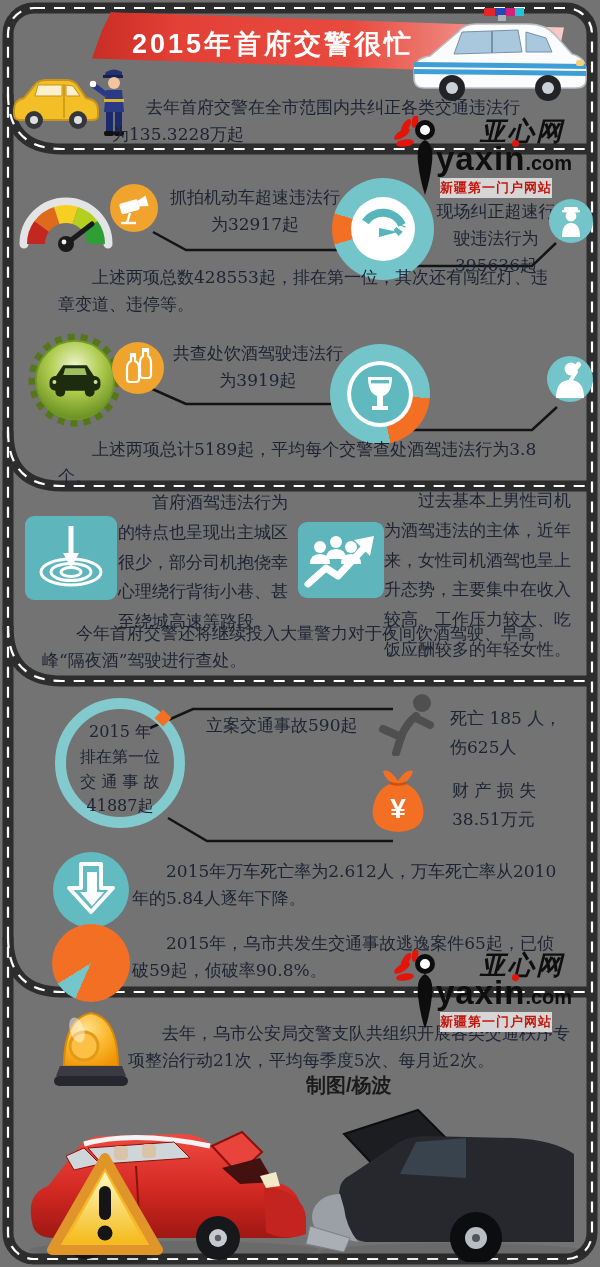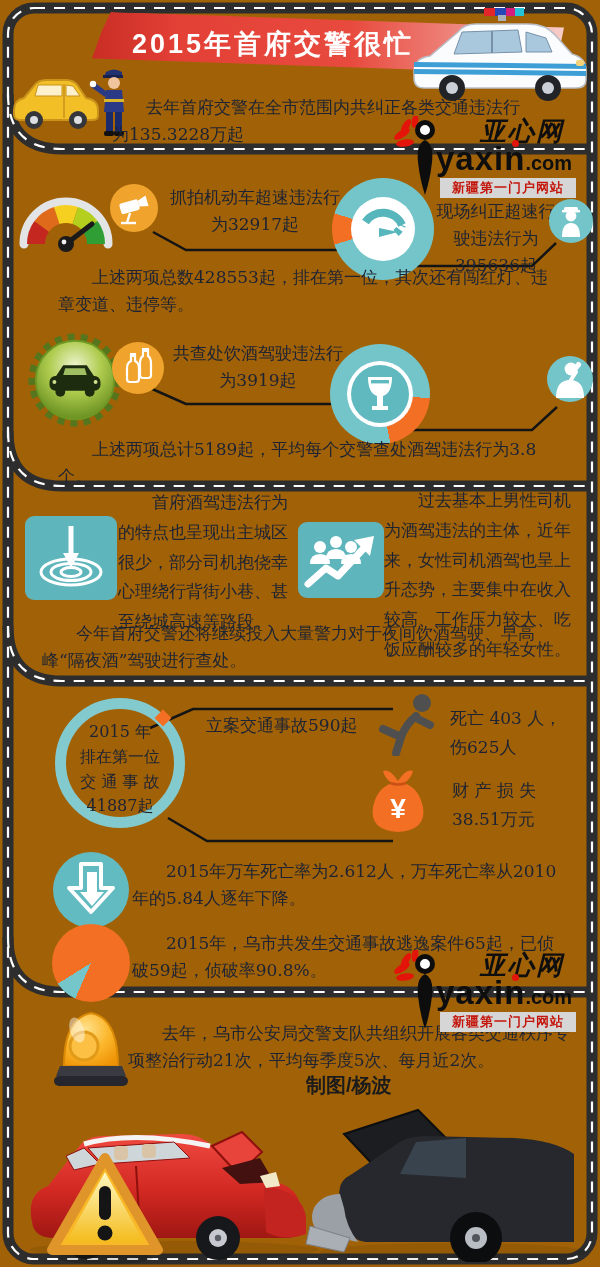--- a/index.html
+++ b/index.html
@@ -1,16 +1,16 @@
 <!DOCTYPE html>
 <html><head>
 <meta charset="utf-8">
 <style>
   html,body{margin:0;padding:0;background:#fff;}
-  #stage{position:relative;width:600px;height:1267px;background:#a16207;overflow:hidden;
+  #stage{position:relative;width:600px;height:1267px;background:#737373;overflow:hidden;
          font-family:"DejaVu Serif",serif;color:#1d2333;}
   .abs{position:absolute;}
   .t{position:absolute;font-size:17px;line-height:1.6;color:#1d2333;}
   .indent{text-indent:2em;}
   .center{text-align:center;}
   .banner{position:absolute;left:92px;top:18px;width:472px;height:50px;
           transform:skewY(1.6deg);
           background:linear-gradient(90deg,#c92d24 0%,#e34036 18%,#e84a3e 55%,#ef8d85 80%,#f8cdc9 100%);
           clip-path:polygon(4% 0,100% 6%,98% 100%,0 94%,2% 40%);}
   .banner-title{position:absolute;left:118px;top:26px;width:310px;text-align:center;
@@ -20,21 +20,21 @@
   .logo-cn{position:absolute;left:44px;top:0;width:126px;text-align:right;
            font-family:"Liberation Serif",serif;font-weight:bold;font-style:italic;
            font-size:26px;color:#0e0e0e;letter-spacing:2px;}
   .logo-domain{position:absolute;left:42px;top:28px;font-family:"Liberation Sans",sans-serif;
            font-weight:bold;font-size:33px;color:#0e0e0e;letter-spacing:1px;line-height:1;}
   .logo-domain .tld{font-size:20px;letter-spacing:0;}
   .logo-dot{position:absolute;left:118px;top:26px;width:7px;height:7px;border-radius:50%;
            background:#e31409;z-index:7;}
   .logo-tagline{position:absolute;left:46px;top:64px;font-family:"Liberation Sans",sans-serif;
            font-weight:bold;font-size:13px;color:#c3150a;background:#d6d6d6;
-           padding:1px 12px;letter-spacing:1px;white-space:nowrap;}
+           padding:1px 0;letter-spacing:1px;white-space:nowrap;}
   .donut{position:absolute;border-radius:50%;}
   .circle{position:absolute;border-radius:50%;}
   .ring-big{position:absolute;left:55px;top:698px;width:108px;height:108px;border-radius:50%;
             border:11px solid #83cace;}
   .marker{position:absolute;left:157px;top:712px;width:12px;height:12px;background:#f26f24;
           transform:rotate(45deg);}
   .credit{position:absolute;left:306px;top:1072px;font-family:"Liberation Sans",sans-serif;
           font-weight:bold;font-size:20px;color:#1b1b1b;z-index:9;}
   svg{display:block;}
   .z2{z-index:2;} .z3{z-index:3;} .z5{z-index:5;}
@@ -285,21 +285,21 @@
     <g stroke="#4f4f4f" stroke-width="8" stroke-linecap="round" fill="none">
       <path d="M44 26 Q34 34 29 47"></path>
       <path d="M44 28 L58 35"></path>
       <path d="M29 47 L11 39"></path>
       <path d="M29 47 L24 63"></path>
     </g>
     <circle cx="50" cy="13" r="9" fill="#4f4f4f"></circle>
   </svg>
 
   <div class="t z2" style="left:450px;top:704px;width:124px;line-height:1.7;">
-    <div>死亡 403 人，</div>
+    <div>死亡 185 人，</div>
     <div>伤625人</div>
   </div>
 
   <svg class="abs z2" style="left:366px;top:766px;" width="64" height="74" viewBox="0 0 64 74">
     <path d="M32 15 Q40 2 47 5 Q45 13 38 17 Q53 22 57 41 Q61 64 32 66 Q3 64 7 41 Q11 22 26 17 Q19 13 17 5 Q24 2 32 15 Z" fill="#f26f24"></path>
     <path d="M24 17 Q32 20 40 17" fill="none" stroke="#c85214" stroke-width="2.5"></path>
     <text x="32" y="52" text-anchor="middle" fill="#ffffff" font-family="Liberation Sans, sans-serif" font-weight="bold" font-size="28">¥</text>
   </svg>
 
   <div class="t z2" style="left:452px;top:776px;width:124px;line-height:1.7;">

